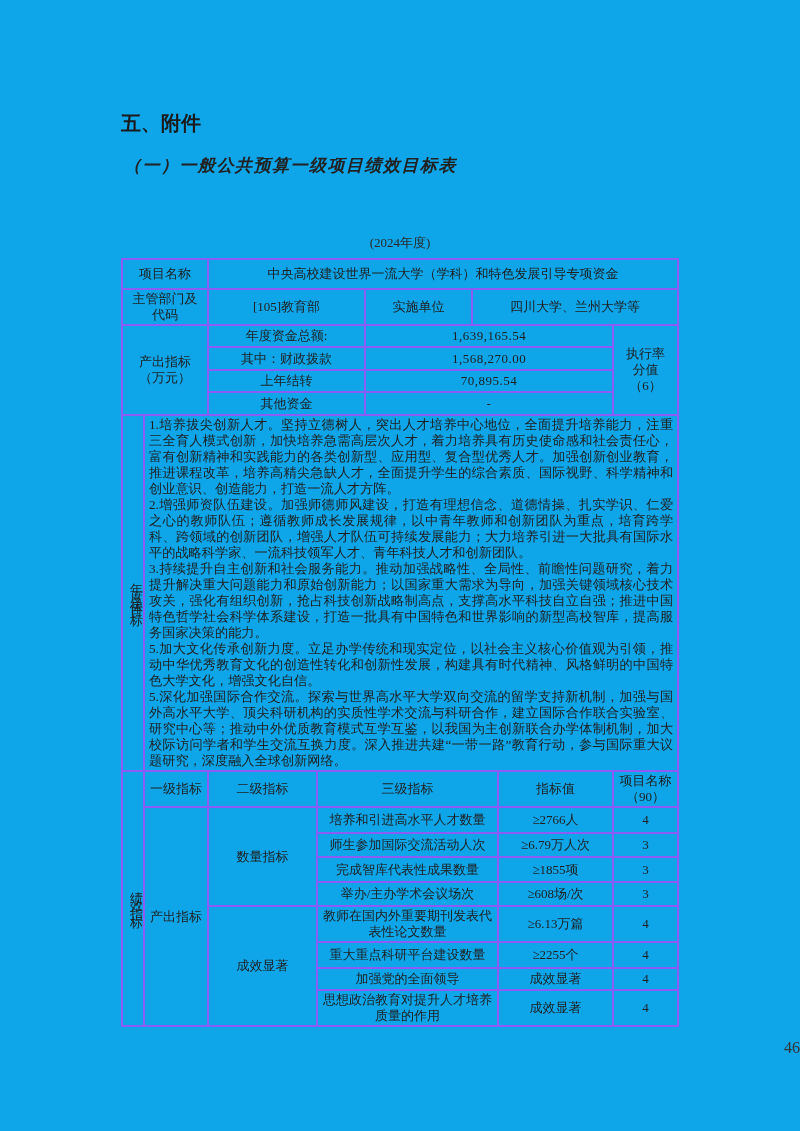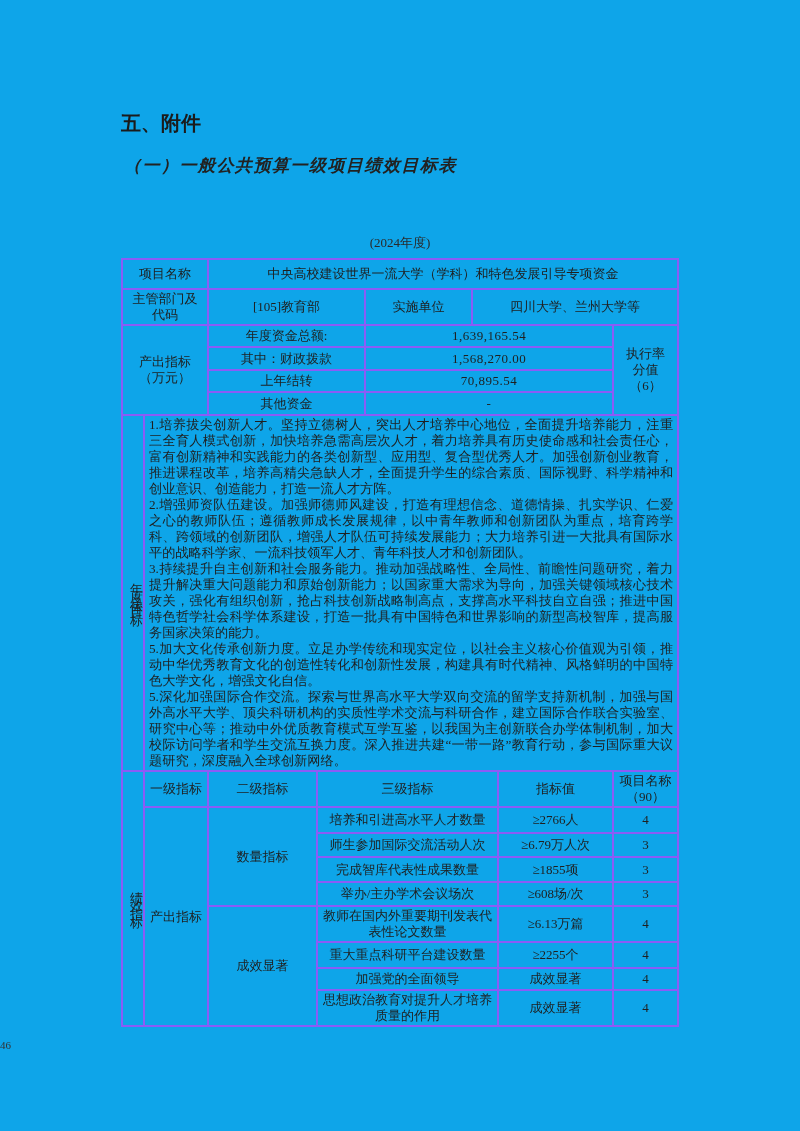--- a/index.html
+++ b/index.html
@@ -57,21 +57,21 @@
   .vspan {
     display:inline-block;
     writing-mode:vertical-rl; text-orientation:upright;
     letter-spacing:6px; line-height:18px;
   }
   .vspan.tight { letter-spacing:8px; }
   td.ind-name { text-align:left; padding-left:7px; line-height:15.5px;margin-top:28px; }
   .two-line { line-height:16px; }
   .page-number {
     position:absolute; left:0; top:1039px; width:100%;
-    text-align:left; font-size:11px; color:#333;
+    text-align:right; font-size:16px; color:#333;
   }
 </style>
 </head>
 <body>
 
 <div class="page">
 
   <div class="sec-heading">五、附件</div>
   <div class="subsec-heading">（一）一般公共预算一级项目绩效目标表</div>
   <div class="doc-subtitle">(2024年度)</div>

